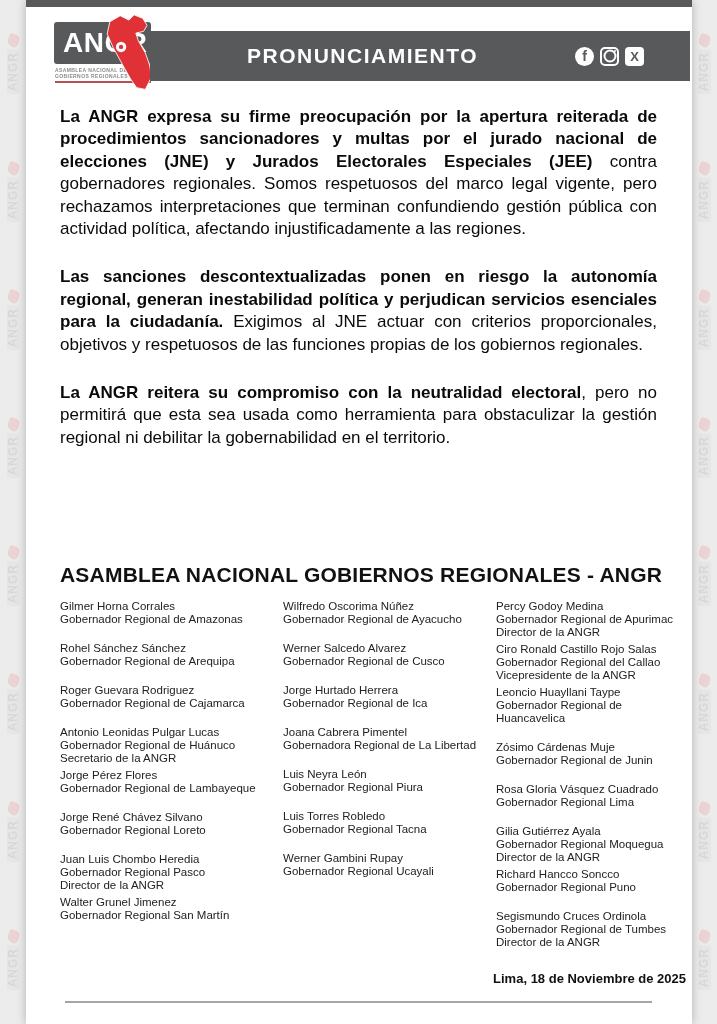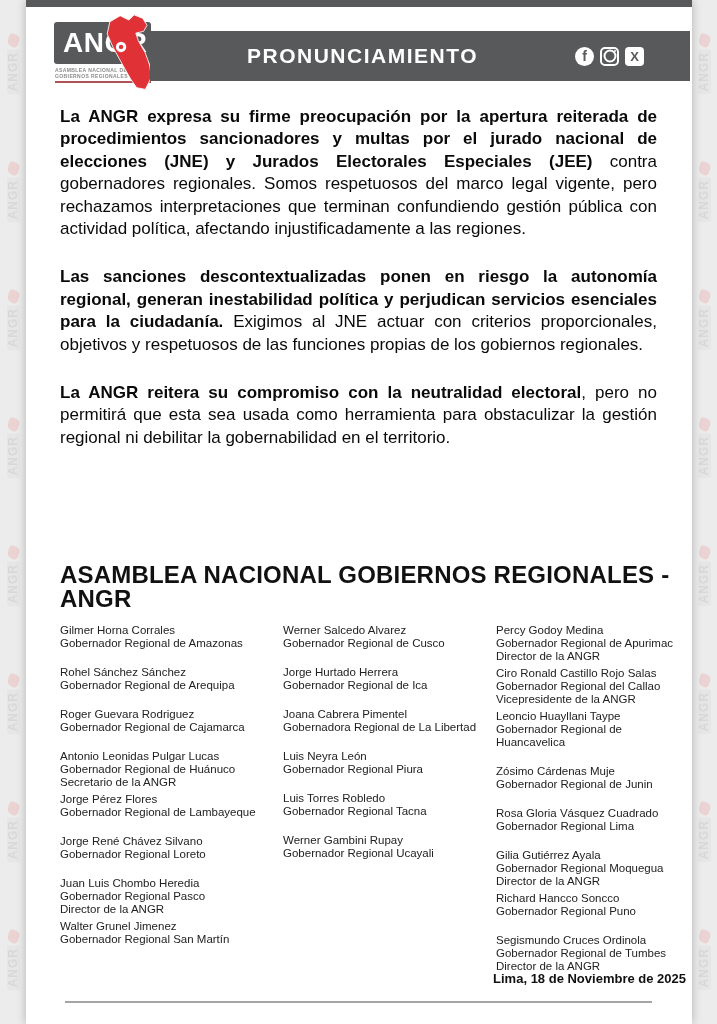--- a/index.html
+++ b/index.html
@@ -45,21 +45,21 @@
   .icon-ig .dot{width:2px;height:2px;background:#fff;border-radius:50%;
     position:absolute;right:1px;top:1px;}
   .icon-x{background:#fff;border-radius:4px;color:#58595b;font-weight:bold;font-size:13px;}
   .header-rule{position:absolute;left:124px;width:504px;top:71px;height:3px;background:#58595b;}
   
   .paragraphs{position:absolute;left:34px;width:597px;top:106px;}
   .paragraphs p{margin:0 0 26px 0;font-size:17px;line-height:22.4px;text-align:justify;}
   .b{font-weight:bold;}
   
   .sig-section{position:absolute;left:34px;right:18px;top:563px;}
-  .sig-heading{font-size:24px;font-weight:bold;margin:0 0 13px 0;letter-spacing:.2px;
+  .sig-heading{font-size:21px;font-weight:bold;margin:0 0 13px 0;letter-spacing:.2px;
     line-height:24px;color:#111;}
   .sig-grid{display:grid;grid-template-columns:223px 213px 1fr;}
   .sig-entry{margin-bottom:16px;}
   .sig-entry.three{margin-bottom:4px;}
   .sig-name,.sig-role{font-size:11.5px;font-weight:normal;line-height:13px;color:#222;}
   
   .dateline{position:absolute;right:6px;top:971px;font-size:13px;font-weight:bold;color:#111;}
   .footer-rule{position:absolute;left:39px;right:40px;top:1001px;height:2px;background:#a5a5a5;}
 </style>
 </head>
@@ -200,20 +200,24 @@
             <div class="sig-role">Gobernador Regional Pasco</div>
             <div class="sig-role">Director de la ANGR</div>
           </div>
           <div class="sig-entry">
             <div class="sig-name">Walter Grunel Jimenez</div>
             <div class="sig-role">Gobernador Regional San Martín</div>
           </div>
         </div>
       <div class="sig-col">
           <div class="sig-entry">
+            <div class="sig-name">Wilfredo Oscorima Núñez</div>
+            <div class="sig-role">Gobernador Regional de Ayacucho</div>
+          </div>
+          <div class="sig-entry">
             <div class="sig-name">Werner Salcedo Alvarez</div>
             <div class="sig-role">Gobernador Regional de Cusco</div>
           </div>
           <div class="sig-entry">
             <div class="sig-name">Jorge Hurtado Herrera</div>
             <div class="sig-role">Gobernador Regional de Ica</div>
           </div>
           <div class="sig-entry">
             <div class="sig-name">Joana Cabrera Pimentel</div>
             <div class="sig-role">Gobernadora Regional de La Libertad</div>

